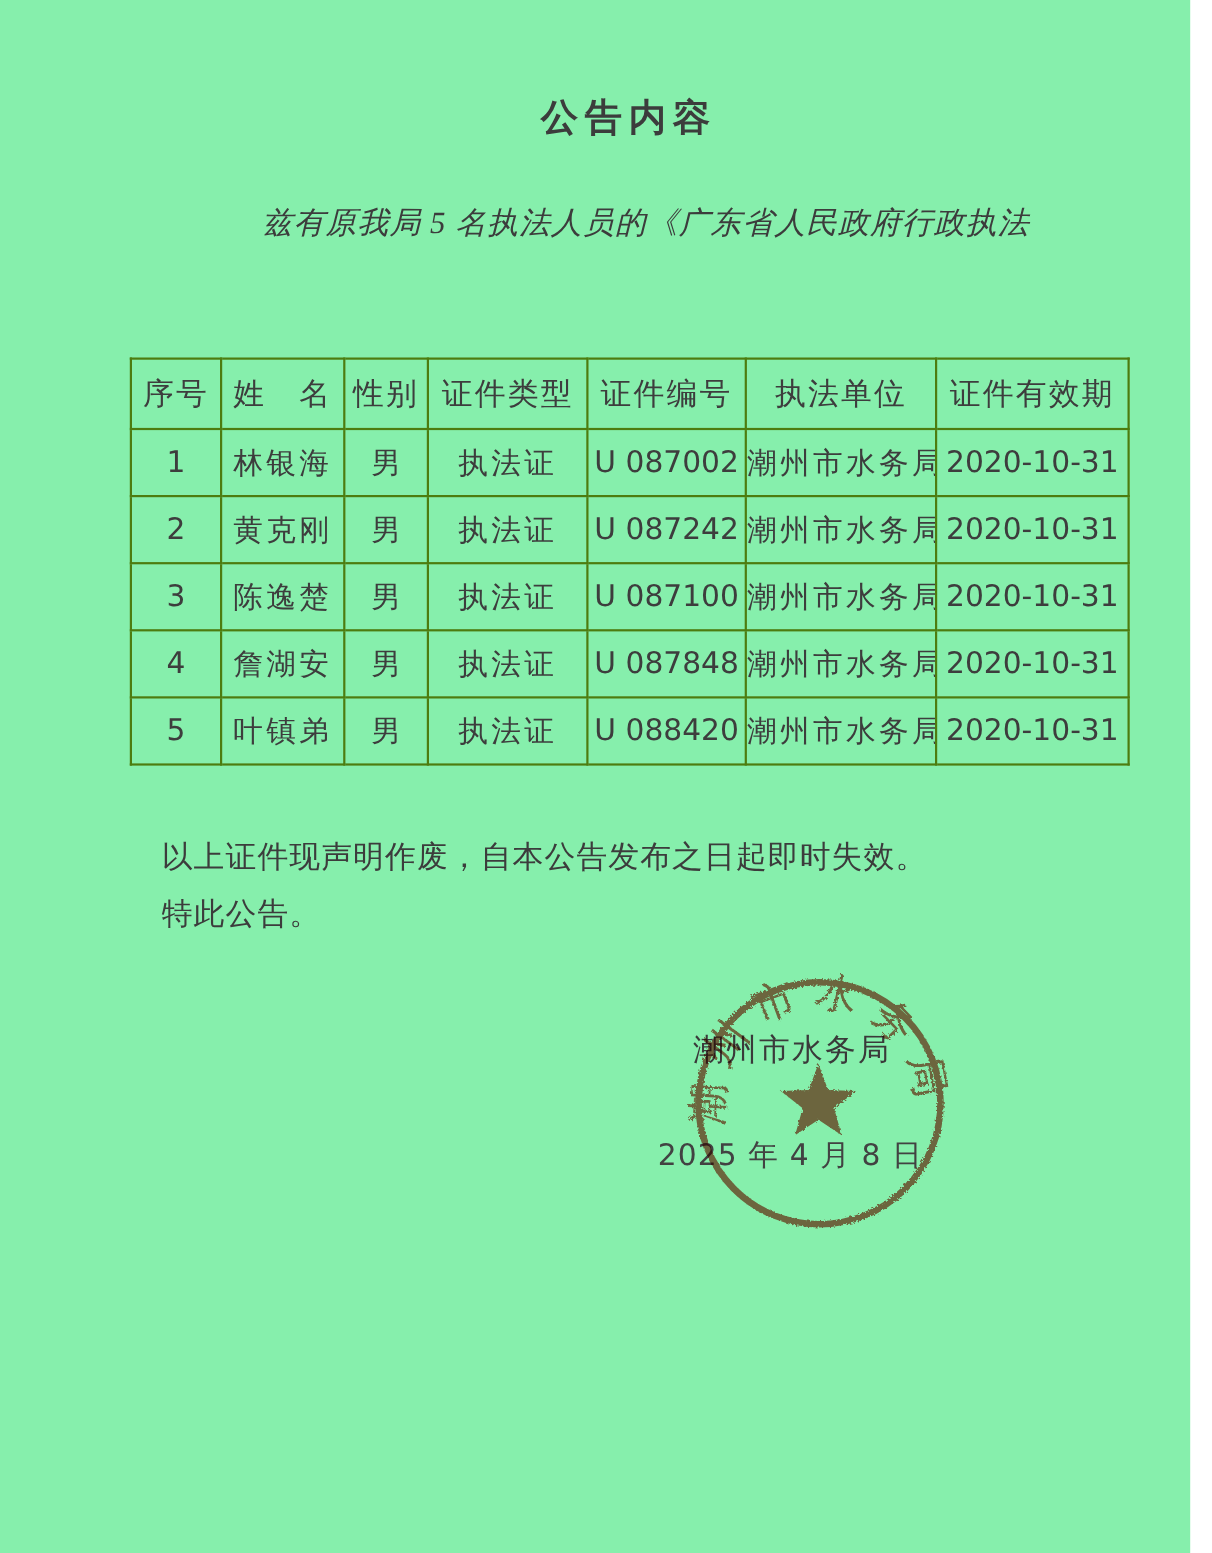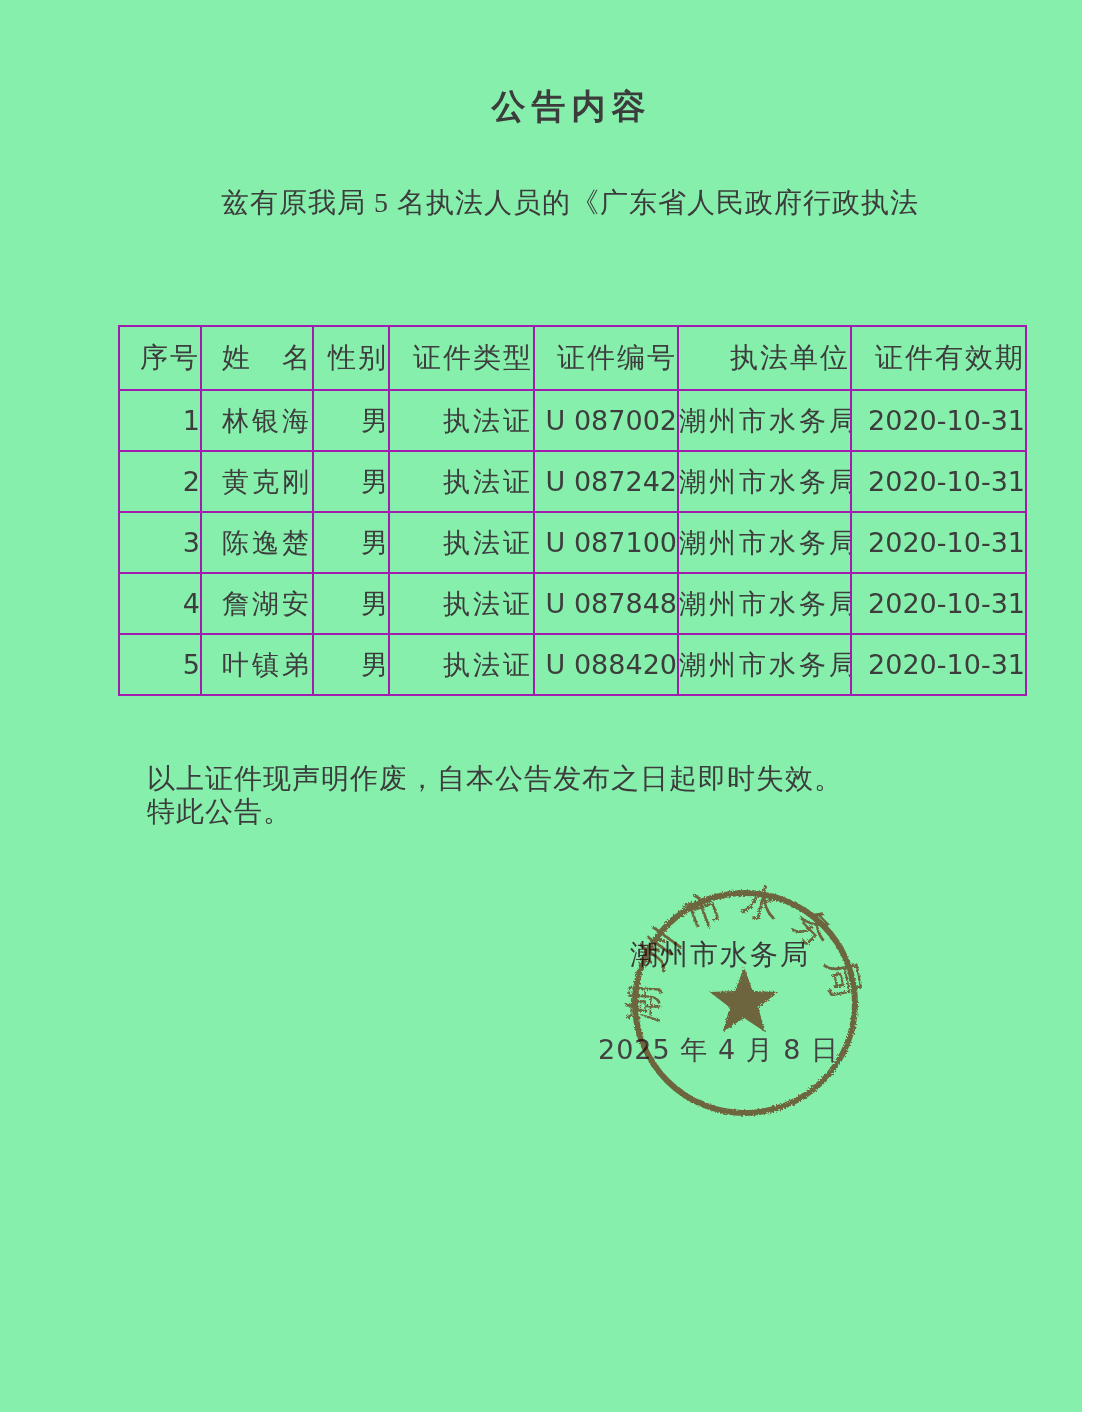--- a/index.html
+++ b/index.html
@@ -11,31 +11,31 @@
     color:#3c3c3c;
     overflow:hidden;
   }
   .title{
     position:absolute;top:84px;left:118px;width:907px;
     text-align:center;font-size:34px;font-weight:600;letter-spacing:6px;
   }
   .bodyline{
     position:absolute;font-size:28px;letter-spacing:1px;white-space:nowrap;
   }
-  #intro-line1{top:184px;left:130px;padding-left:91px;}
+  #intro-line1{top:184px;left:147px;padding-left:91px;font-style:italic;}
   #intro-line2{top:244px;left:147px;}
   #closing-line1{top:760px;left:147px;}
-  #closing-line2{top:793px;left:147px;}
+  #closing-line2{top:812px;left:147px;}
   table.cert{
     position:absolute;top:325px;left:118px;
     border-collapse:collapse;table-layout:fixed;width:907px;
   }
   table.cert th, table.cert td{
-    border:2px solid #a21caf;
-    text-align:right;vertical-align:middle;
+    border:2px solid #4d7c0f;
+    text-align:center;vertical-align:middle;
     font-weight:normal;
     font-size:27px;color:#3d3d3d;
     overflow:hidden;white-space:nowrap;
     padding:0;
   }
   table.cert th{height:62px;font-size:28px;letter-spacing:2px;}
   table.cert td{height:59px;}
   td.num{font-family:"DejaVu Sans","Liberation Sans",sans-serif;font-size:26px;color:#4c4c4c;letter-spacing:0;}
   td.cjk{letter-spacing:3px;}
   .sig-org{

